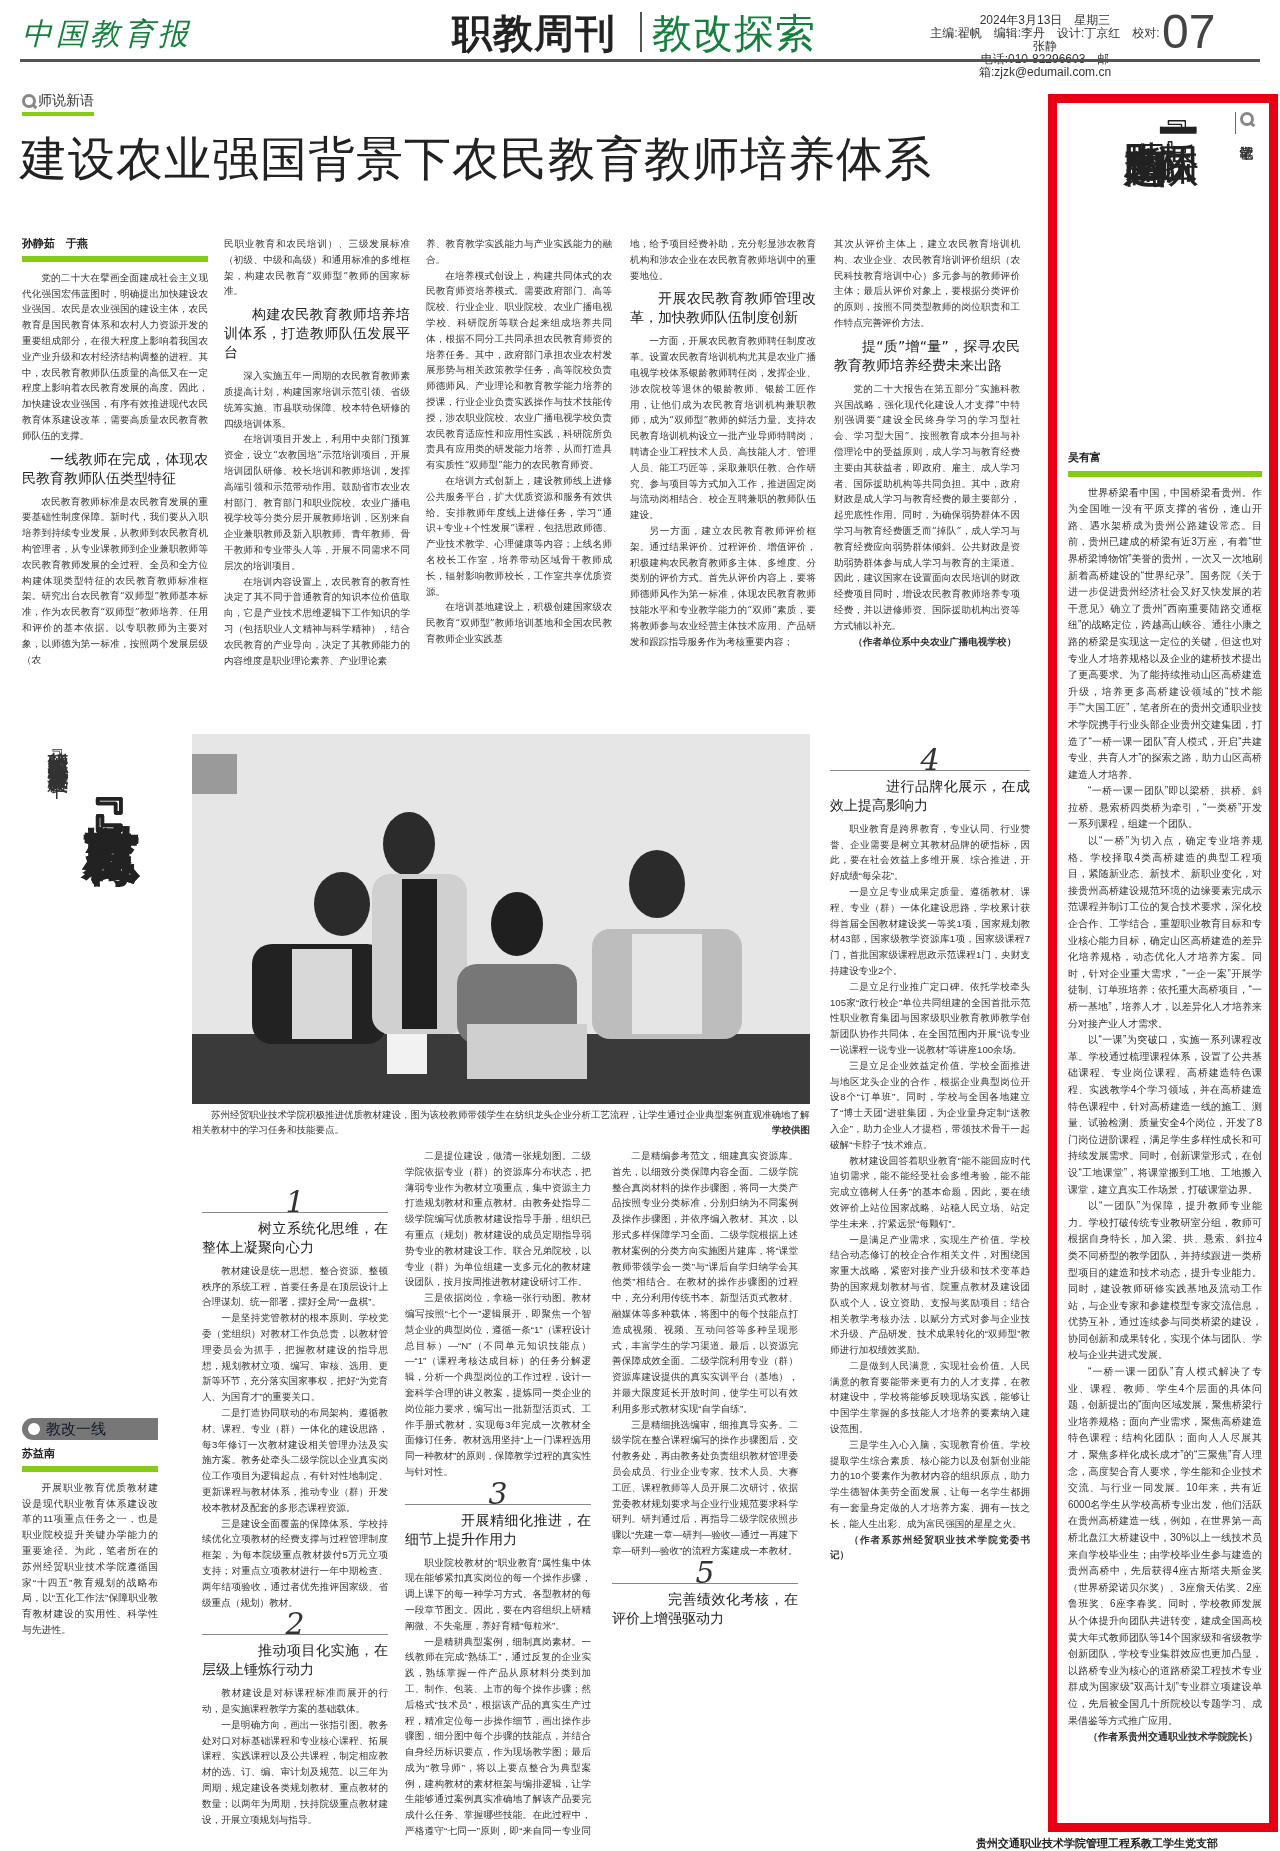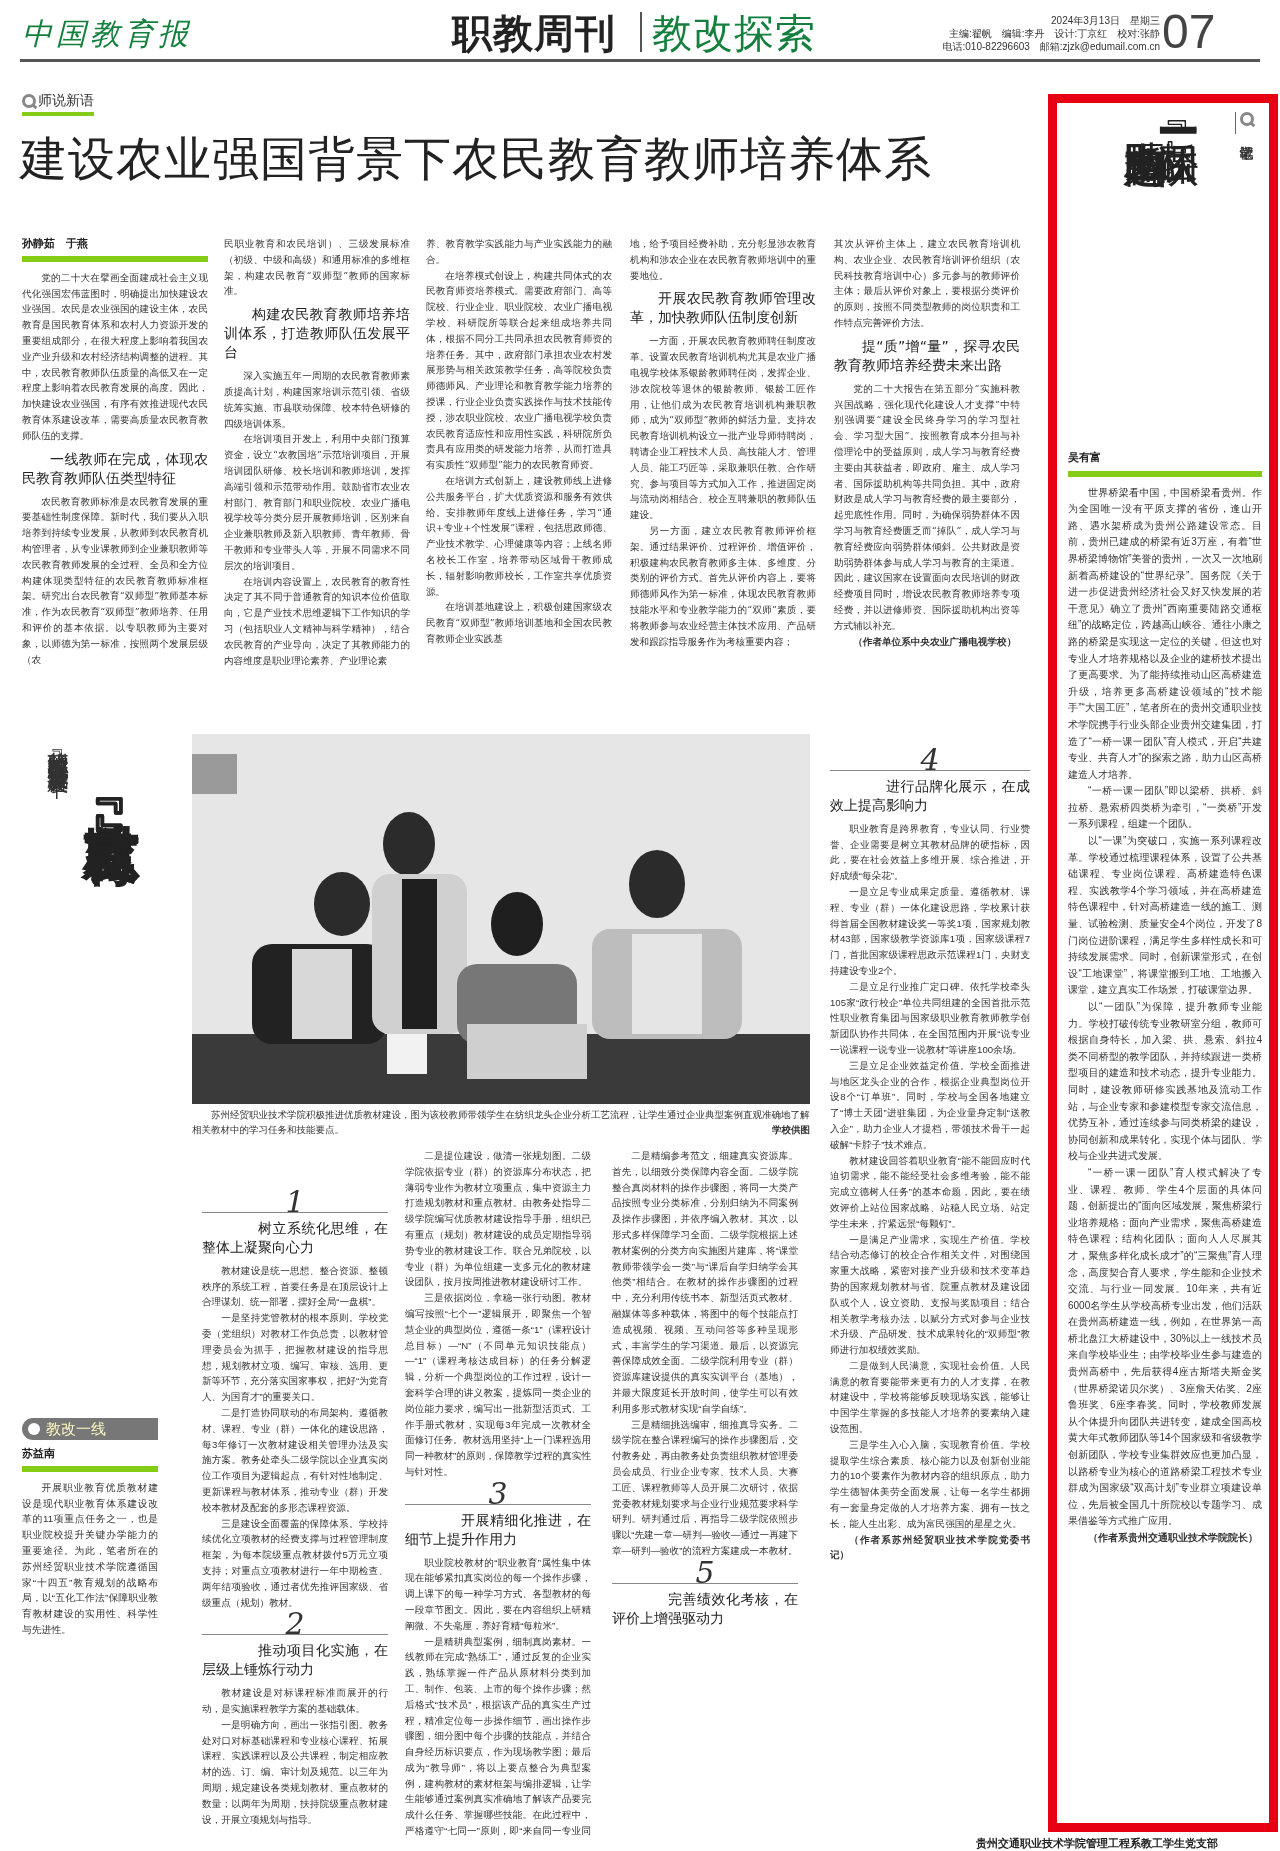--- a/index.html
+++ b/index.html
@@ -2,21 +2,21 @@
 <html><head>
 <meta charset="utf-8">
 <style>
 *{box-sizing:border-box;margin:0;padding:0}
 body{width:1280px;height:1851px;background:#fff;font-family:"DejaVu Serif",serif;color:#2a2a2a;position:relative;overflow:hidden}
 .abs{position:absolute}
 .masthead-logo{left:22px;top:14px;font-family:"DejaVu Serif",serif;font-size:30px;letter-spacing:4px;color:#15803d;font-style:italic}
 .mast-title{left:452px;top:6px;font-family:"DejaVu Sans",sans-serif;font-size:40px;font-weight:bold;color:#222;letter-spacing:1px}
 .mast-sep{left:640px;top:12px;width:2px;height:40px;background:#555}
 .mast-sub{left:652px;top:6px;font-family:"DejaVu Sans",sans-serif;font-size:40px;color:#15803d;letter-spacing:1px}
-.mast-meta{left:930px;top:14px;width:230px;text-align:right;font-family:"Liberation Sans",sans-serif;font-size:10px;line-height:13px;color:#333}
+.mast-meta{left:930px;top:14px;width:230px;text-align:center;font-family:"Liberation Sans",sans-serif;font-size:12px;line-height:13px;color:#333}
 .mast-page{left:1162px;top:4px;font-family:"Liberation Sans",sans-serif;font-size:48px;color:#444}
 .mast-rule{left:20px;top:59px;width:1240px;height:3px;background:#555}
 .tag{font-family:"DejaVu Sans",sans-serif;font-size:14px;color:#333;border-bottom:4px solid #84cc16;padding-bottom:2px;display:flex;align-items:center;gap:2px}
 .qicon{display:inline-block;width:14px;height:14px;border:3px solid #888;border-radius:50%;position:relative}
 .qicon:after{content:"";position:absolute;width:5px;height:3px;background:#888;right:-4px;bottom:-3px;transform:rotate(40deg)}
 .headline{left:20px;top:128px;font-family:Liberation Serif, serif;font-size:47px;color:#222;letter-spacing:1px}
 .cols{font-size:9.6px;line-height:15.8px;color:#333;text-align:justify}
 .col{position:absolute;overflow:hidden}
 .col p{text-indent:2em}
 .col h3{font-family:"DejaVu Sans",sans-serif;font-size:14px;line-height:19px;font-weight:normal;color:#222;margin:6px 0 6px;text-indent:2em}
@@ -27,21 +27,21 @@
 .rb-title1{left:1152px;top:108px;font-size:41px;color:#222;letter-spacing:1px}
 .rb-title2{left:1118px;top:108px;font-size:41px;color:#222;letter-spacing:1px}
 .rb-tag{left:1235px;top:112px;font-size:14px;color:#333;border-left:1px solid #666;padding-left:2px}
 .left-sub{left:44px;top:735px;font-size:21px;color:#333;letter-spacing:1px}
 .left-title{left:82px;top:780px;font-size:56px;font-weight:bold;color:#222;line-height:60px}
 .photo{left:192px;top:734px;width:618px;height:370px;background:#d9d9d9;overflow:hidden}
 .caption{left:192px;top:1107px;width:618px;font-size:9.5px;line-height:15px;color:#333;text-indent:2em}
 .num{font-family:"DejaVu Serif",serif;font-style:italic;font-size:30px;text-align:center;color:#333;border-bottom:1px solid #888;padding-bottom:2px;margin:6px 0 6px}
 .sect h3{text-indent:4em;font-size:14px;margin-top:3px}
 .sans{font-family:"Liberation Sans",sans-serif}
-.jgyx{left:22px;top:1418px;width:136px;height:22px;background:#777;color:#fef9c3;font-family:"DejaVu Sans",sans-serif;font-size:15px;display:flex;align-items:center;gap:6px;padding-left:6px;border-radius:11px 0 0 11px}
+.jgyx{left:22px;top:1418px;width:136px;height:22px;background:#777;color:#0f172a;font-family:"DejaVu Sans",sans-serif;font-size:15px;display:flex;align-items:center;gap:6px;padding-left:6px;border-radius:11px 0 0 11px}
 .jgyx .dot{width:12px;height:12px;border-radius:50%;background:#fff}
 .bottom-note{left:976px;top:1836px;font-family:"DejaVu Sans",sans-serif;font-size:11px;font-weight:bold;color:#222}
 </style>
 </head>
 <body>
 
 <div class="abs masthead-logo">中国教育报</div>
 <div class="abs mast-title">职教周刊</div>
 <div class="abs mast-sep"></div>
 <div class="abs mast-sub">教改探索</div>
@@ -182,20 +182,21 @@
   <span class="qicon" style="margin-bottom:4px"></span>
   <span>教学笔记</span>
 </div>
 <div class="abs vert rb-title1">『一桥一课一团队』</div>
 <div class="abs vert rb-title2">助力山区高桥建造</div>
 <div class="cols">
   <div class="col sans" style="left:1068px;top:450px;width:194px;height:1375px;font-size:10px;line-height:16.6px">
     <div class="byline">吴有富</div>
     <p>世界桥梁看中国，中国桥梁看贵州。作为全国唯一没有平原支撑的省份，逢山开路、遇水架桥成为贵州公路建设常态。目前，贵州已建成的桥梁有近3万座，有着“世界桥梁博物馆”美誉的贵州，一次又一次地刷新着高桥建设的“世界纪录”。国务院《关于进一步促进贵州经济社会又好又快发展的若干意见》确立了贵州“西南重要陆路交通枢纽”的战略定位，跨越高山峡谷、通往小康之路的桥梁是实现这一定位的关键，但这也对专业人才培养规格以及企业的建桥技术提出了更高要求。为了能持续推动山区高桥建造升级，培养更多高桥建设领域的“技术能手”“大国工匠”，笔者所在的贵州交通职业技术学院携手行业头部企业贵州交建集团，打造了“一桥一课一团队”育人模式，开启“共建专业、共育人才”的探索之路，助力山区高桥建造人才培养。</p>
     <p>“一桥一课一团队”即以梁桥、拱桥、斜拉桥、悬索桥四类桥为牵引，“一类桥”开发一系列课程，组建一个团队。</p>
+    <p>以“一桥”为切入点，确定专业培养规格。学校择取4类高桥建造的典型工程项目，紧随新业态、新技术、新职业变化，对接贵州高桥建设规范环境的边缘要素完成示范课程并制订工位的复合技术要求，深化校企合作、工学结合，重塑职业教育目标和专业核心能力目标，确定山区高桥建造的差异化培养规格，动态优化人才培养方案。同时，针对企业重大需求，“一企一案”开展学徒制、订单班培养；依托重大高桥项目，“一桥一基地”，培养人才，以差异化人才培养来分对接产业人才需求。</p>
     <p>以“一课”为突破口，实施一系列课程改革。学校通过梳理课程体系，设置了公共基础课程、专业岗位课程、高桥建造特色课程、实践教学4个学习领域，并在高桥建造特色课程中，针对高桥建造一线的施工、测量、试验检测、质量安全4个岗位，开发了8门岗位进阶课程，满足学生多样性成长和可持续发展需求。同时，创新课堂形式，在创设“工地课堂”，将课堂搬到工地、工地搬入课堂，建立真实工作场景，打破课堂边界。</p>
     <p>以“一团队”为保障，提升教师专业能力。学校打破传统专业教研室分组，教师可根据自身特长，加入梁、拱、悬索、斜拉4类不同桥型的教学团队，并持续跟进一类桥型项目的建造和技术动态，提升专业能力。同时，建设教师研修实践基地及流动工作站，与企业专家和参建模型专家交流信息，优势互补，通过连续参与同类桥梁的建设，协同创新和成果转化，实现个体与团队、学校与企业共进式发展。</p>
     <p>“一桥一课一团队”育人模式解决了专业、课程、教师、学生4个层面的具体问题，创新提出的“面向区域发展，聚焦桥梁行业培养规格；面向产业需求，聚焦高桥建造特色课程；结构化团队；面向人人尽展其才，聚焦多样化成长成才”的“三聚焦”育人理念，高度契合育人要求，学生能和企业技术交流、与行业一同发展。10年来，共有近6000名学生从学校高桥专业出发，他们活跃在贵州高桥建造一线，例如，在世界第一高桥北盘江大桥建设中，30%以上一线技术员来自学校毕业生；由学校毕业生参与建造的贵州高桥中，先后获得4座古斯塔夫斯金奖（世界桥梁诺贝尔奖）、3座詹天佑奖、2座鲁班奖、6座李春奖。同时，学校教师发展从个体提升向团队共进转变，建成全国高校黄大年式教师团队等14个国家级和省级教学创新团队，学校专业集群效应也更加凸显，以路桥专业为核心的道路桥梁工程技术专业群成为国家级“双高计划”专业群立项建设单位，先后被全国几十所院校以专题学习、成果借鉴等方式推广应用。</p>
     <p class="credit">（作者系贵州交通职业技术学院院长）</p>
   </div>
 </div>
 
 <div class="abs bottom-note">贵州交通职业技术学院管理工程系教工学生党支部</div>
 
 </body></html>

